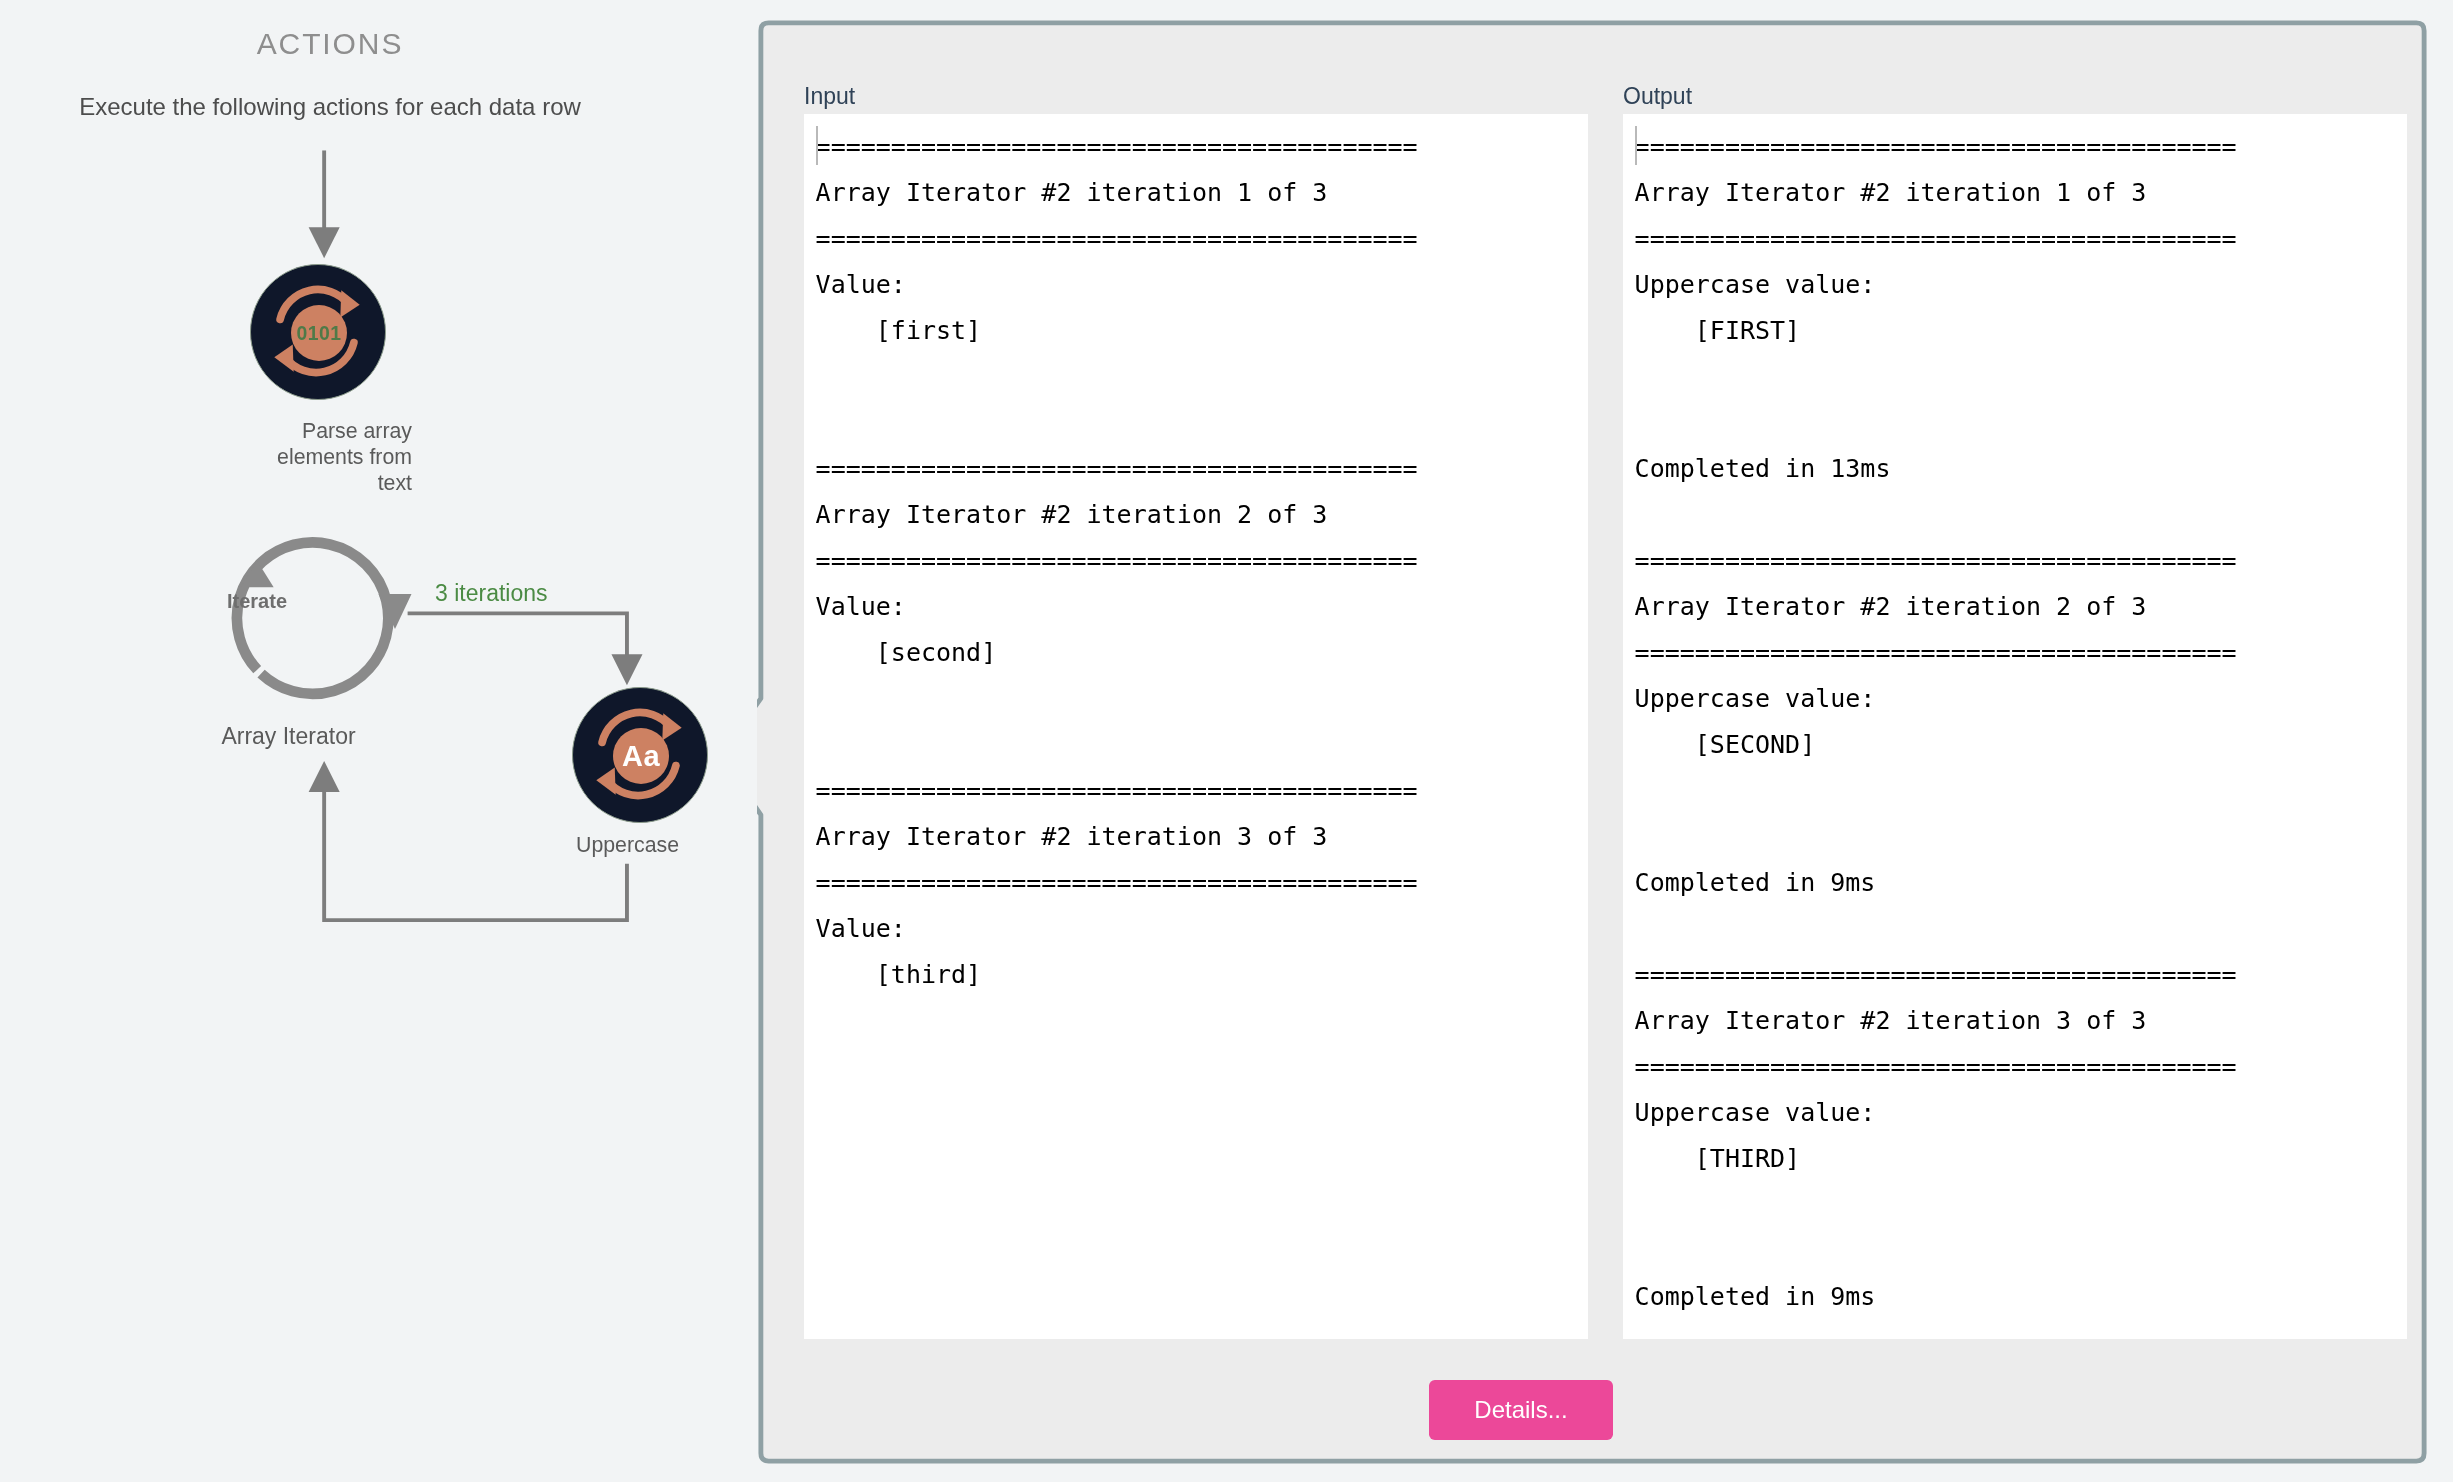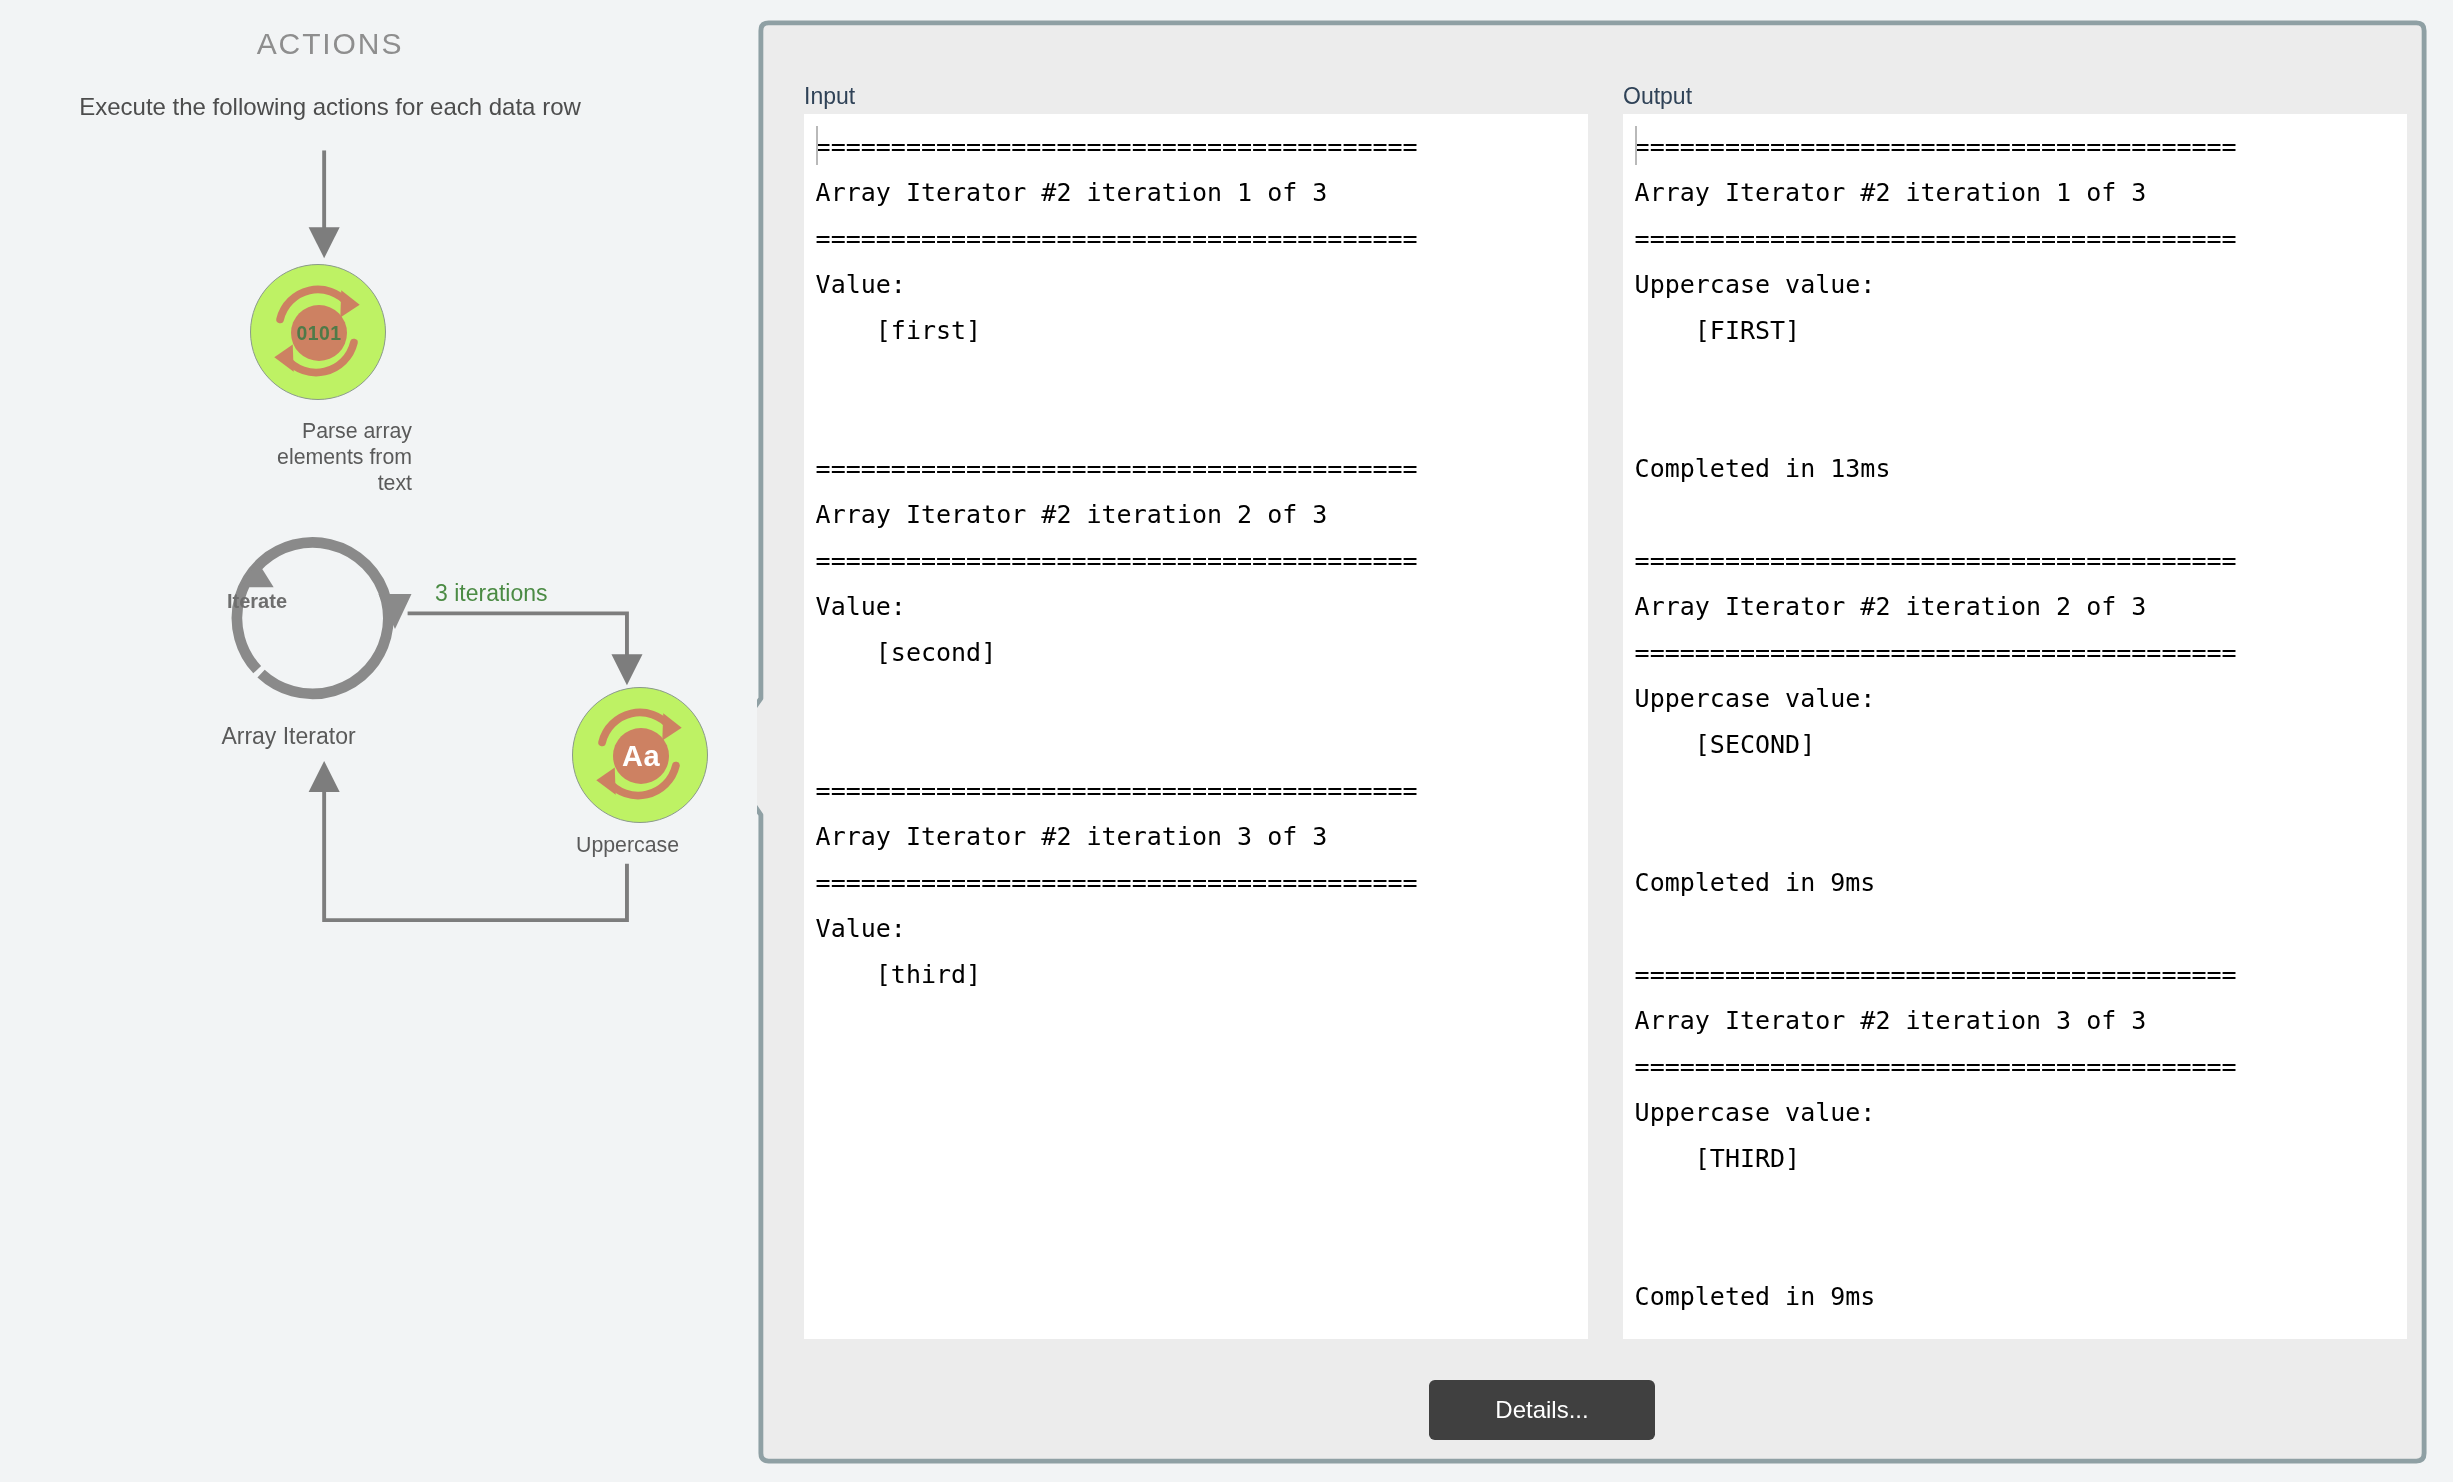--- a/index.html
+++ b/index.html
@@ -19,21 +19,21 @@
     text-align: center; font-size: 30px; letter-spacing: 1.9px;
     color: #8e8e8e; font-weight: 400;
   }
   #actions-subtitle {
     position: absolute; left: 0; top: 93px; width: 660px;
     text-align: center; font-size: 24px; color: #4d4d4d;
   }
 
   .node-circle {
     position: absolute; border-radius: 50%;
-    background: #bef264; border: 1.9px solid #8a9a8a;
+    background: #0f172a; border: 1.9px solid #8a9a8a;
     box-sizing: border-box;
   }
   .node-label {
     position: absolute; text-align: center;
     font-size: 21.3px; color: #5a5a5a; line-height: 1.22;
   }
 
   .inner-disc {
     position: absolute; border-radius: 50%;
     background: #cd8162; display: flex;
@@ -102,22 +102,22 @@
     font-size: 25px; line-height: 46px;
     color: #000000; white-space: pre;
   }
   .caret {
     position: absolute; left: 11.6px; top: 11.6px;
     width: 2.9px; height: 39px; background: #b9b9b9;
   }
 
   #details-button {
     position: absolute; left: 668px; top: 1357px;
-    width: 226px; height: 60px;
-    background: #404040; border: none; border-radius: 5.8px;
+    width: 184px; height: 60px;
+    background: #ec4899; border: none; border-radius: 5.8px;
     color: #ffffff; font-size: 24px;
     font-family: "Liberation Sans", sans-serif;
     cursor: pointer;
   }
 </style>
 </head>
 <body>
 
 <div id="root">
 

